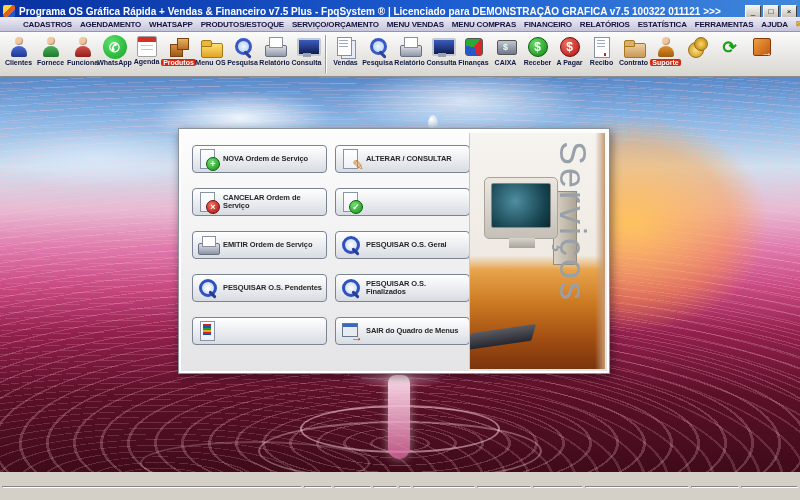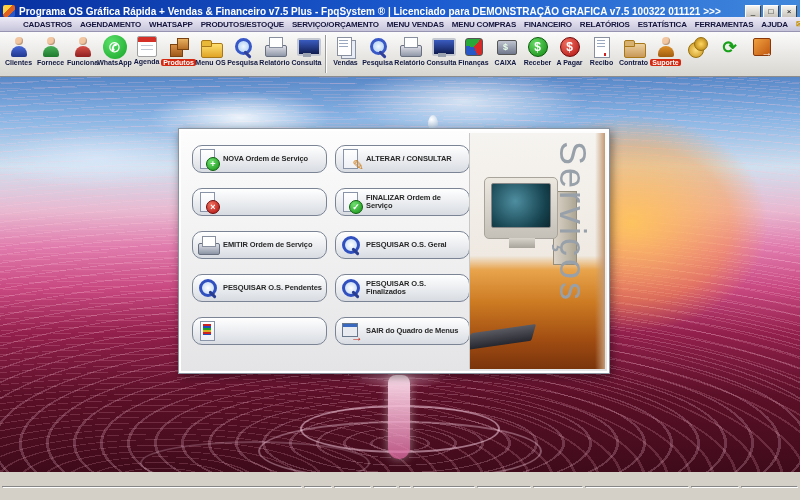--- a/index.html
+++ b/index.html
@@ -121,21 +121,21 @@
   .falling-drop{position:absolute;left:428px;top:38px;width:10px;height:15px;
     border-radius:50% 50% 50% 50%/62% 62% 38% 38%;background:radial-gradient(circle at 35% 30%,#fff,#9ab8d8)}
 
   
   .dialog{position:absolute;left:178px;top:51px;width:432px;height:246px;
     background:linear-gradient(#fdfdfd,#e4e4e6);border:1px solid #8a94a0;
     box-shadow:2px 3px 9px rgba(0,0,0,.45), inset 0 0 0 2px #fff}
   .menu-grid{position:absolute;left:13px;top:16px;width:278px;display:grid;
     grid-template-columns:1fr 1fr;gap:15px 8px}
   .os-btn{height:28px;display:flex;align-items:center;gap:4px;padding:0 4px;text-align:left;
-    background:linear-gradient(#ffffff,#d8dce2);border:1px solid #7a8494;border-radius:10px;cursor:pointer;font-family:inherit}
+    background:linear-gradient(#ffffff,#d8dce2);border:1px solid #7a8494;border-radius:4px;cursor:pointer;font-family:inherit}
   .os-lbl{font-size:7.5px;font-weight:bold;color:#282828;line-height:1.1;letter-spacing:-.1px}
 
   .d-icon{width:22px;height:22px;position:relative;flex:0 0 22px}
   .d-nova::before,.d-cancelar::before,.d-finalizar::before,.d-alterar::before,.d-relatorio::before{
     content:'';position:absolute;left:3px;top:1px;width:13px;height:18px;
     background:linear-gradient(#fff,#eef0f6);border:1px solid #8a94a8}
   .d-nova::after,.d-cancelar::after,.d-finalizar::after{
     position:absolute;right:-1px;bottom:-1px;width:12px;height:12px;border-radius:50%;
     color:#fff;font:bold 9px/12px "Liberation Sans",sans-serif;text-align:center}
   .d-nova::after{content:'+';background:radial-gradient(circle at 35% 30%,#70e070,#149014);border:1px solid #0a600a}
@@ -359,24 +359,24 @@
         <button class="os-btn">
           <span class="d-icon d-nova"></span>
           <span class="os-lbl">NOVA Ordem de Serviço</span>
         </button>
         <button class="os-btn">
           <span class="d-icon d-alterar"></span>
           <span class="os-lbl">ALTERAR / CONSULTAR</span>
         </button>
         <button class="os-btn">
           <span class="d-icon d-cancelar"></span>
+          <span class="os-lbl">CANCELAR Ordem de Serviço</span>
         </button>
         <button class="os-btn">
           <span class="d-icon d-finalizar"></span>
-          <span class="os-lbl">FINALIZAR Ordem de Serviço</span>
         </button>
         <button class="os-btn">
           <span class="d-icon d-emitir"></span>
           <span class="os-lbl">EMITIR Ordem de Serviço</span>
         </button>
         <button class="os-btn">
           <span class="d-icon d-pesq-geral"></span>
           <span class="os-lbl">PESQUISAR O.S. Geral</span>
         </button>
         <button class="os-btn">

